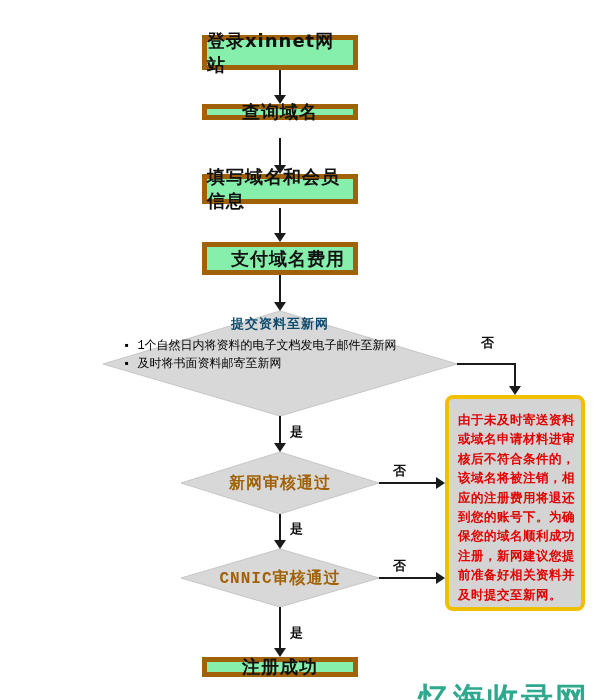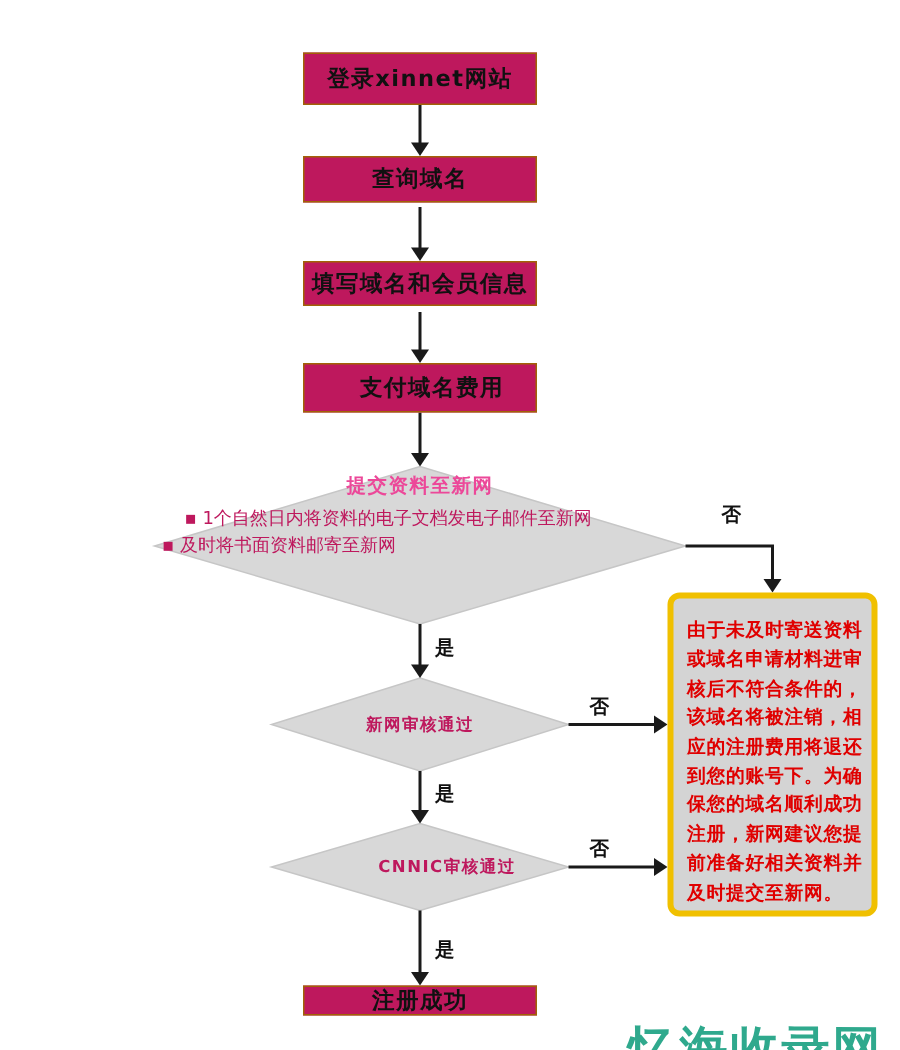--- a/index.html
+++ b/index.html
@@ -9,57 +9,58 @@
     height: 700px;
     background: #ffffff;
     font-family: "DejaVu Sans", "Liberation Sans", sans-serif;
     overflow: hidden;
   }
   #shapes { position: absolute; left: 0; top: 0; }
   .pbox {
     position: absolute;
     left: 202px;
     width: 156px;
-    background: #be185d;
-    border: 1px solid #a16207;
+    background: #86efac;
+    border: 5px solid #a16207;
     box-sizing: border-box;
     display: flex;
     align-items: center;
     justify-content: center;
-    font-size: 15px;
+    font-size: 18px;
     font-weight: bold;
     color: #111;
     letter-spacing: 1px;
   }
   .dlabel {
     position: absolute;
     transform: translate(-50%, -50%);
-    font-size: 11px;
+    font-size: 16px;
     font-weight: bold;
-    color: #be185d;
+    color: #a16207;
     letter-spacing: 1px;
     white-space: nowrap;
   }
   .dtitle {
     position: absolute;
     left: 280px;
     top: 315px;
     transform: translateX(-50%);
     font-size: 13px;
     font-weight: bold;
-    color: #ec4899;
+    color: #0c4a6e;
     letter-spacing: 1px;
     white-space: nowrap;
   }
   .bullet {
     position: absolute;
     font-size: 12px;
-    color: #be185d;
+    color: #000000;
     white-space: nowrap;
     letter-spacing: 0px;
+    font-family: Liberation Mono, monospace;
   }
   .yesno {
     position: absolute;
     font-size: 13px;
     font-weight: bold;
     color: #111;
   }
   #warning-box {
     position: absolute;
     left: 445px;
@@ -124,31 +125,31 @@
       <polygon points="274,443 286,443 280,452"></polygon>
       <polygon points="274,540 286,540 280,549"></polygon>
       <polygon points="274,648 286,648 280,657"></polygon>
       <polygon points="509,386 521,386 515,395"></polygon>
       <polygon points="436,477 436,489 445,483"></polygon>
       <polygon points="436,572 436,584 445,578"></polygon>
     </g>
   </svg>
 
   <div class="pbox" style="top:35px;  height:35px;">登录xinnet网站</div>
-  <div class="pbox" style="top:104px; height:31px;">查询域名</div>
+  <div class="pbox" style="top:104px; height:16px;">查询域名</div>
   <div class="pbox" style="top:174px; height:30px;">填写域名和会员信息</div>
   <div class="pbox" style="top:242px; height:33px;padding-left:16px;">支付域名费用</div>
   <div class="pbox" style="top:657px; height:20px;">注册成功</div>
 
   <div class="dtitle">提交资料至新网</div>
   <div class="bullet" style="left:123px; top:337px;">▪ 1个自然日内将资料的电子文档发电子邮件至新网</div>
-  <div class="bullet" style="left:108px; top:355px;">▪ 及时将书面资料邮寄至新网</div>
+  <div class="bullet" style="left:123px; top:355px;">▪ 及时将书面资料邮寄至新网</div>
 
   <div class="dlabel" style="left:280px; top:483px;">新网审核通过</div>
-  <div class="dlabel" style="left:298px; top:578px;">CNNIC审核通过</div>
+  <div class="dlabel" style="left:280px; top:578px;font-family:Liberation Mono, monospace;">CNNIC审核通过</div>
 
   <div class="yesno" style="left:290px; top:423px;">是</div>
   <div class="yesno" style="left:290px; top:520px;">是</div>
   <div class="yesno" style="left:290px; top:624px;">是</div>
   <div class="yesno" style="left:481px; top:334px;">否</div>
   <div class="yesno" style="left:393px; top:462px;">否</div>
   <div class="yesno" style="left:393px; top:557px;">否</div>
 
   <div id="warning-box">
     <div id="warning-text">由于未及时寄送资料

